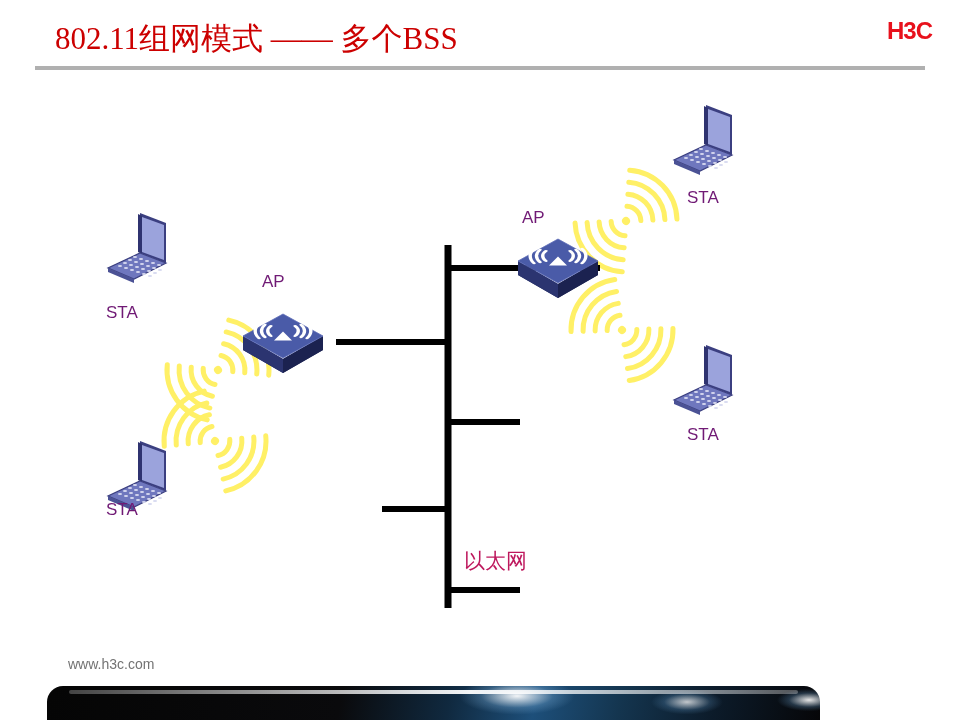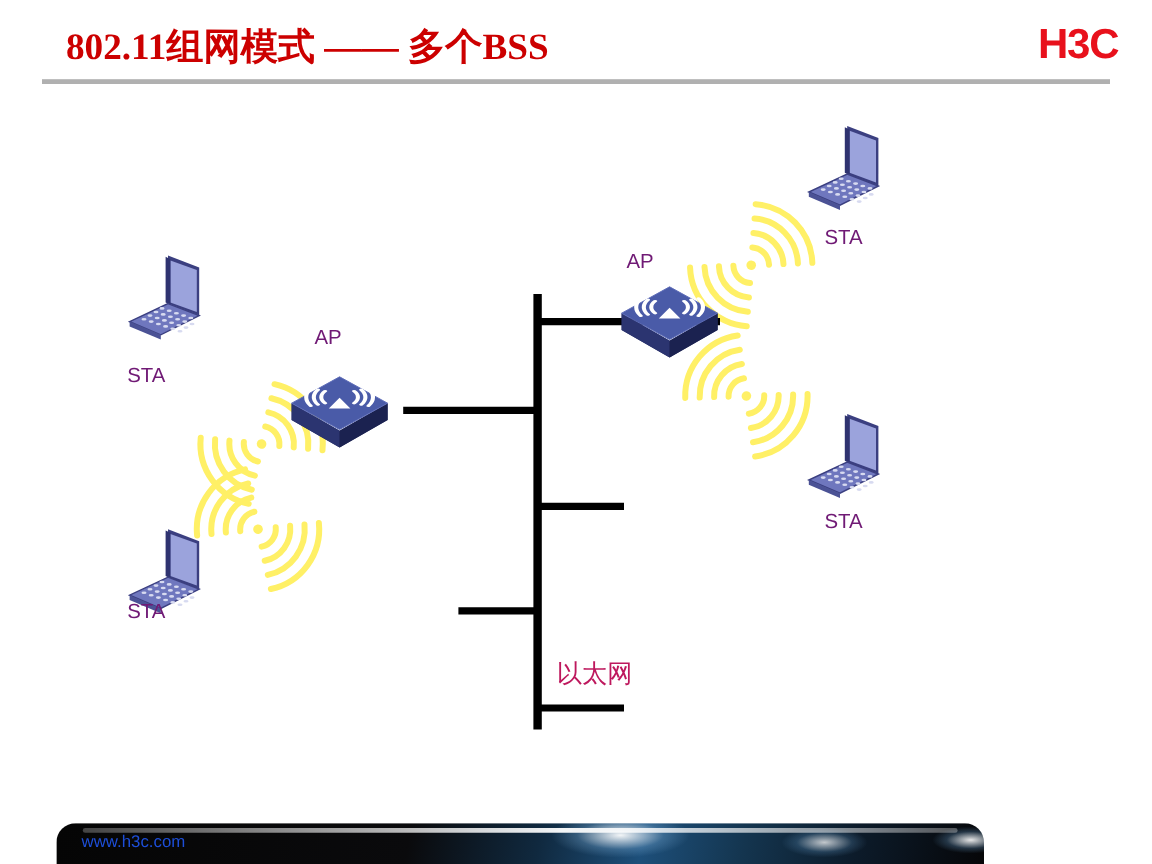--- a/index.html
+++ b/index.html
@@ -21,31 +21,31 @@
     background: #ffffff;
   }
 
   
   .slide-title {
     position: absolute;
     left: 55px;
     top: 18px;
     font-family: "Liberation Serif", serif;
     font-size: 31px;
-    font-weight: bold;
+    font-weight: normal;
     color: #CC0000;
     letter-spacing: 0px;
     white-space: nowrap;
   }
   .brand-logo {
     position: absolute;
     right: 28px;
     top: 17px;
     font-family: "Liberation Sans", sans-serif;
-    font-size: 35px;
+    font-size: 24px;
     font-weight: bold;
     color: #E8111C;
     letter-spacing: -1px;
   }
   .header-rule {
     position: absolute;
     left: 35px;
     top: 66px;
     width: 890px;
     height: 4px;
@@ -101,24 +101,24 @@
     left: 22px;
     top: 4px;
     right: 22px;
     height: 4px;
     border-radius: 3px;
     background: linear-gradient(90deg, rgba(255,255,255,0.25), rgba(255,255,255,0.95) 55%, rgba(255,255,255,0.3));
   }
   .footer-url {
     position: absolute;
     left: 68px;
-    top: 693px;
+    top: 656px;
     font-family: "Liberation Sans", sans-serif;
     font-size: 14px;
-    color: #1d4ed8;
+    color: #737373;
   }
   .page-tab {
     position: absolute;
     left: 845px;
     top: 686px;
     width: 115px;
     height: 34px;
     border-radius: 16px 0 0 0;
     background:
       radial-gradient(ellipse 34px 15px at 48px 12px, rgba(255,255,255,0.95) 0%, rgba(140,195,235,0.3) 50%, rgba(0,0,0,0) 80%),

